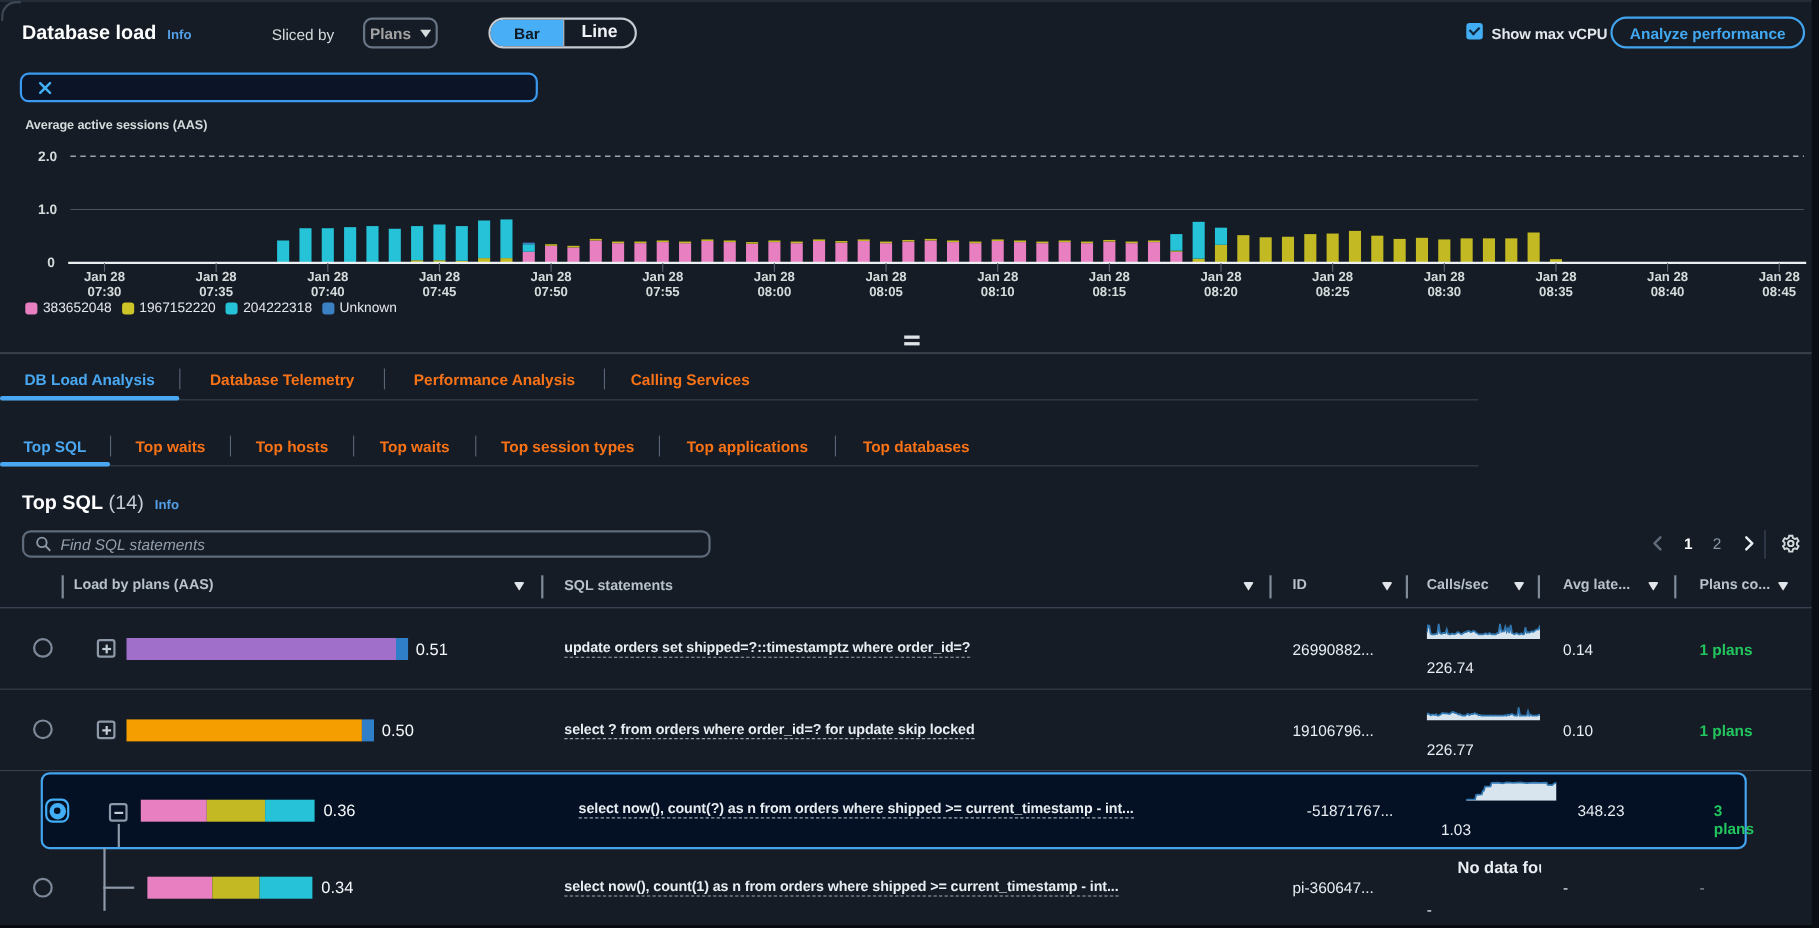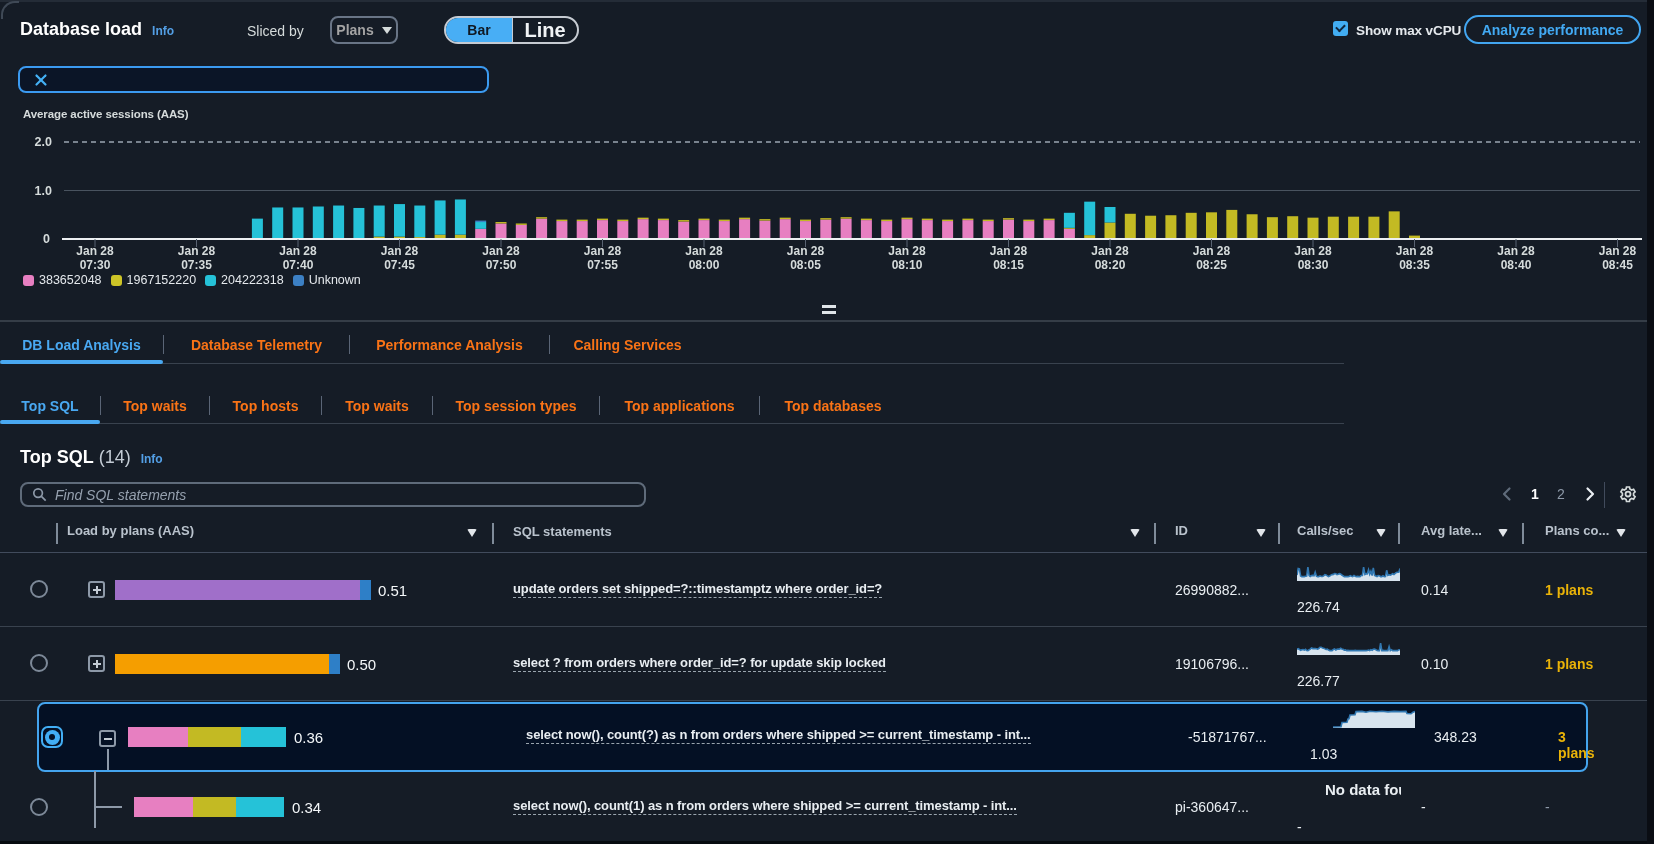--- a/index.html
+++ b/index.html
@@ -4,21 +4,21 @@
 html,body{width:1654px;height:844px;background:#151c26;font-family:"Liberation Sans",sans-serif;overflow:hidden;position:relative;color:#e9eef2}
 .abs{position:absolute}
 
 .title{left:20px;top:19px;font-size:18px;font-weight:700;color:#fff}
 .info{font-size:12px;font-weight:700;color:#539fe5}
 .slicedby{left:247px;top:23px;font-size:14px;color:#d5dbdb}
 .plansbtn{left:330px;top:16px;width:68px;height:28px;border:2px solid #697586;border-radius:8px;display:flex;align-items:center;justify-content:center;gap:8px;font-size:14px;font-weight:700;color:#a3a3a3}
 .caret{width:0;height:0;border-left:5px solid transparent;border-right:5px solid transparent;border-top:7px solid #d5dbdb}
 .seg{left:444px;top:16px;width:135px;height:28px;border:2px solid #c6cbd2;border-radius:14px;overflow:hidden;display:flex}
 .seg .a{width:66px;background:#48aef5;color:#101923;font-weight:700;font-size:14px;display:flex;align-items:center;justify-content:center}
-.seg .b{flex:1;color:#f0f3f5;font-weight:700;font-size:20px;display:flex;align-items:center;justify-content:center;border-left:1px solid #c6cbd2}
+.seg .b{flex:1;color:#f0f3f5;font-weight:700;font-size:16px;display:flex;align-items:center;justify-content:center;border-left:1px solid #c6cbd2}
 .cbx{left:1333px;top:21px;width:15px;height:15px;background:#42adf2;border-radius:3px}
 .cbx:after{content:"";position:absolute;left:3.2px;top:3.2px;width:7px;height:4px;border-left:2.2px solid #10263c;border-bottom:2.2px solid #10263c;transform:rotate(-45deg)}
 .cbxlbl{left:1356px;top:23px;font-size:13.5px;font-weight:700;color:#e4e8ec;letter-spacing:-0.1px}
 .apbtn{left:1464px;top:15px;width:177px;height:29px;border:2px solid #42a5f0;border-radius:15px;color:#42a9f2;font-weight:700;font-size:14px;display:flex;align-items:center;justify-content:center}
 
 .chip{left:18px;top:66px;width:471px;height:27px;border:2px solid #3b9af0;border-radius:8px;background:#0b1527;display:flex;align-items:center;justify-content:space-between;padding:0 12px 0 14px;font-size:12.5px;letter-spacing:-0.1px;font-weight:700;color:#fff;white-space:nowrap}
 
 .aaslbl{left:23px;top:108px;font-size:11.5px;font-weight:700;color:#d5dbdb;letter-spacing:-0.1px}
 .chart{position:absolute;left:0;top:128px}
 .legend{left:23px;top:273px;display:flex;gap:8px;font-size:12.5px;color:#e4e8ec;align-items:center}
@@ -49,21 +49,21 @@
 .rborder{border-bottom:1px solid #39424e}
 .radio{position:absolute;left:30px;width:18px;height:18px;border:2px solid #7d8998;border-radius:50%}
 .exp{position:absolute;left:88px;width:17px;height:17px;border:2px solid #8d99a8;border-radius:3px;color:#c3cbd4}
 .exp:before{content:"";position:absolute;left:2.5px;top:5.5px;width:8px;height:2px;background:#c3cbd4}
 .exp.plus:after{content:"";position:absolute;left:5.5px;top:2.5px;width:2px;height:8px;background:#c3cbd4}
 .sqltxt{position:absolute;left:513px;font-size:13px;letter-spacing:-0.1px;font-weight:700;color:#e8edf1;border-bottom:1px dashed #9aa5ae;padding-bottom:1px}
 .idtxt{position:absolute;left:1175px;font-size:14px;color:#e9eef2}
 .barval{position:absolute;font-size:15px;color:#f4f7f9}
 .sparkv{position:absolute;left:1297px;font-size:14px;color:#e9eef2}
 .avgv{position:absolute;left:1421px;font-size:14px;color:#e9eef2}
-.plansv{position:absolute;left:1545px;font-size:14px;font-weight:700;color:#eab308}
+.plansv{position:absolute;left:1545px;font-size:14px;font-weight:700;color:#22c55e}
 .selrow{left:37px;top:702px;width:1551px;height:70px;border:2px solid #44a4ee;border-radius:8px;background:#041024}
 .treev{position:absolute;width:1.5px;background:#8d99a8}
 .treeh{position:absolute;height:1.5px;background:#8d99a8}
 </style></head><body>
 
 <div class="abs" style="left:0;top:0;width:1654px;height:2px;background:#242c37"></div>
 <div class="abs" style="left:1px;top:1px;width:18px;height:18px;border-top-left-radius:14px;border-top:2px solid #3f4956;border-left:2px solid #3f4956"></div>
 <div class="abs" style="left:1647px;top:0;width:7px;height:844px;background:#0a0d13;z-index:50"></div>
 
 <div class="abs title">Database load&nbsp;&nbsp;<span class="info">Info</span></div>

